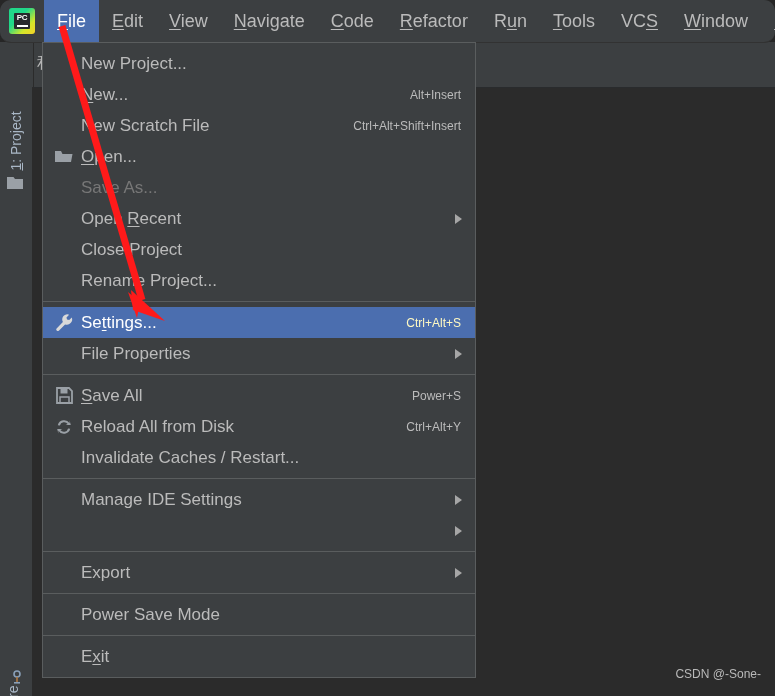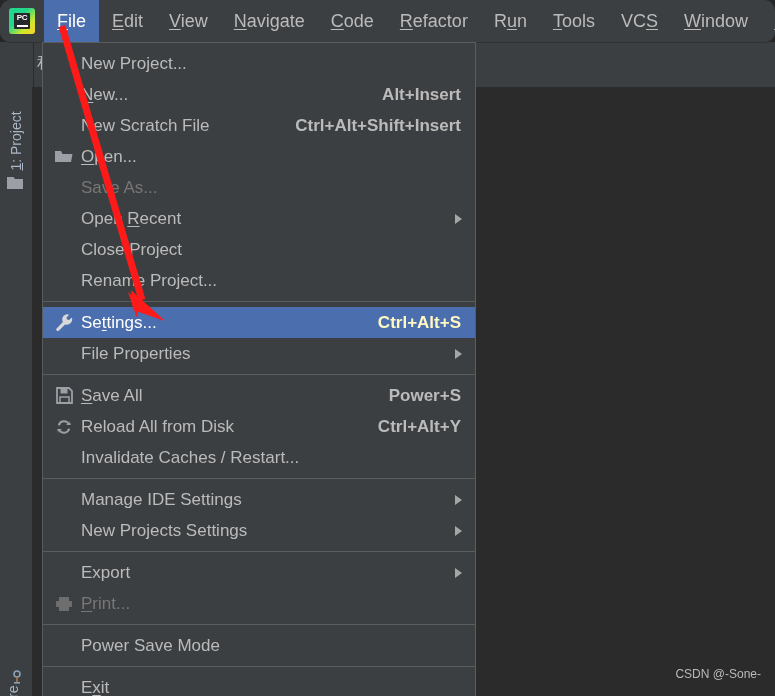--- a/index.html
+++ b/index.html
@@ -57,21 +57,21 @@
   .dropdown{position:absolute;left:42px;top:42px;width:434px;background:#3c3f41;
             border:1px solid #5a5d5e;box-sizing:border-box;padding:5px 0 5px 0;}
   .row{position:relative;height:31px;display:flex;align-items:center;box-sizing:border-box;}
   .row.sel{background:#4b6eaf;}
   .row .ic{position:absolute;left:8px;top:0;width:26px;height:31px;
            display:flex;align-items:center;justify-content:center;}
   .row .lbl{margin-left:38px;color:#bbbbbb;font-size:17px;white-space:nowrap;}
   .row.sel .lbl{color:#ffffff;}
   .row.dim .lbl{color:#777777;}
   .row .lbl u{text-decoration:underline;text-underline-offset:2px;}
-  .row .acc{position:absolute;right:14px;color:#bbbbbb;font-size:17px;white-space:nowrap;font-weight:bold;}
+  .row .acc{position:absolute;right:14px;color:#bbbbbb;font-size:12px;white-space:nowrap;}
   .row.sel .acc{color:#fef9c3;}
   .row .arrow{position:absolute;right:13px;top:11px;width:0;height:0;
               border-left:7px solid #a6a6a6;border-top:5px solid transparent;
               border-bottom:5px solid transparent;}
   .sep{height:1px;background:#5a5d5e;margin:5px 0;}
 
   
   .arrow-svg{position:absolute;left:0;top:0;width:775px;height:696px;pointer-events:none;}
 
   
@@ -224,37 +224,26 @@
       </div>
       <div class="row">
         <span class="lbl">Invalidate Caches / Restart...</span>
       </div>
       <div class="sep"></div>
       <div class="row">
         <span class="lbl">Manage IDE Settings</span>
         <span class="arrow"></span>
       </div>
       <div class="row">
-        <span class="lbl">New Projects Settings</span>
         <span class="arrow"></span>
       </div>
       <div class="sep"></div>
       <div class="row">
         <span class="lbl">Export</span>
         <span class="arrow"></span>
-      </div>
-      <div class="row dim">
-        <span class="ic">
-          <svg width="18" height="16" viewBox="0 0 18 16">
-            <rect x="4" y="1" width="10" height="4" fill="#6e6e6e"></rect>
-            <rect x="1" y="5" width="16" height="6" rx="1" fill="#6e6e6e"></rect>
-            <rect x="4" y="11" width="10" height="4" fill="#6e6e6e"></rect>
-          </svg>
-        </span>
-        <span class="lbl"><u>P</u>rint...</span>
       </div>
       <div class="sep"></div>
       <div class="row">
         <span class="lbl">Power Save Mode</span>
       </div>
       <div class="sep"></div>
       <div class="row">
         <span class="lbl">E<u>x</u>it</span>
       </div>
     </div>

